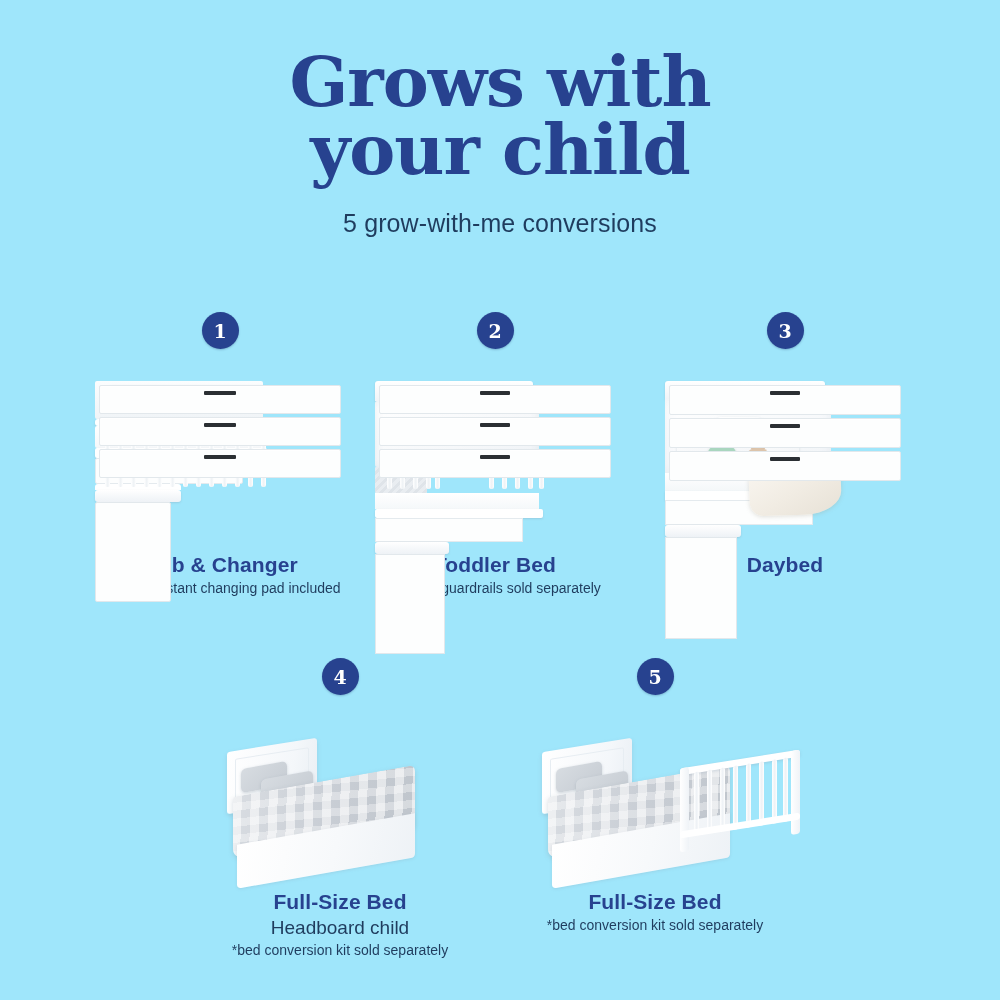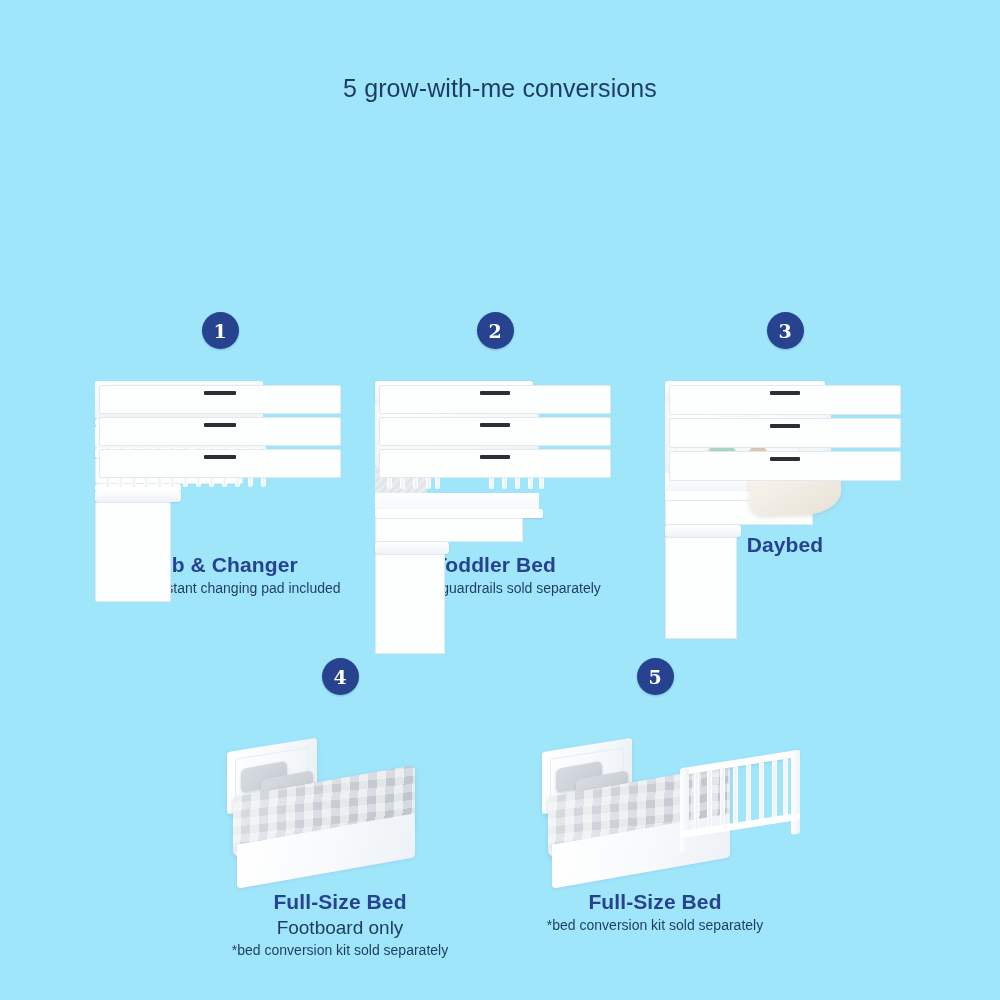--- a/index.html
+++ b/index.html
@@ -314,20 +314,24 @@
   .fullbed .fb .fslat {
     position:absolute; top:6px; width:5px; height:64px;
     background:linear-gradient(90deg,#ffffff 0%,#edf1f5 55%,#ffffff 100%);
     border-radius:2px;
   }
 </style>
 </head>
 <body>
 
 <div id="header">
+  <div id="title">
+    <span class="line">Grows with</span>
+    <span class="line">your child</span>
+  </div>
   <div id="subtitle">5 grow-with-me conversions</div>
 </div>
 
 <div id="row1">
 
   <div class="cell c1">
     <div class="badge">1</div>
     <div class="art crib" style="margin-top:32px;">
       <div class="w headpanel"></div>
       <div class="backpanel"></div>
@@ -447,42 +451,42 @@
           <div class="handle" style="left:50%; margin-left:-15px; top:5px; width:30px;"></div>
         </div>
         <div class="drawer" style="left:4px; top:37px; right:4px; height:30px;">
           <div class="handle" style="left:50%; margin-left:-15px; top:5px; width:30px;"></div>
         </div>
         <div class="drawer" style="left:4px; top:70px; right:4px; height:30px;">
           <div class="handle" style="left:50%; margin-left:-15px; top:5px; width:30px;"></div>
         </div>
       </div>
     </div>
-    <div class="caption" style="margin-top:12px;">
+    <div class="caption" style="margin-top:32px;">
       <div class="cap-title">Daybed</div>
     </div>
   </div>
 </div>
 
 <div id="row2">
 
   <div class="cell c4">
     <div class="badge">4</div>
     <div class="art fullbed" style="margin-top:24px;">
       <div class="hb">
           <div class="hb-inner"></div>
         </div>
       <div class="pillowA"></div>
       <div class="pillowB"></div>
       <div class="comforter"></div>
       <div class="skirt"></div>
     </div>
     <div class="caption" style="margin-top:26px;">
       <div class="cap-title">Full-Size Bed</div>
-      <div class="cap-sub">Footboard only</div>
+      <div class="cap-sub">Headboard child</div>
       <div class="cap-note">*bed conversion kit sold separately</div>
     </div>
   </div>
 
   <div class="cell c5">
     <div class="badge">5</div>
     <div class="art fullbed" style="margin-top:24px;">
       <div class="hb">
           <div class="hb-inner"></div>
         </div>

